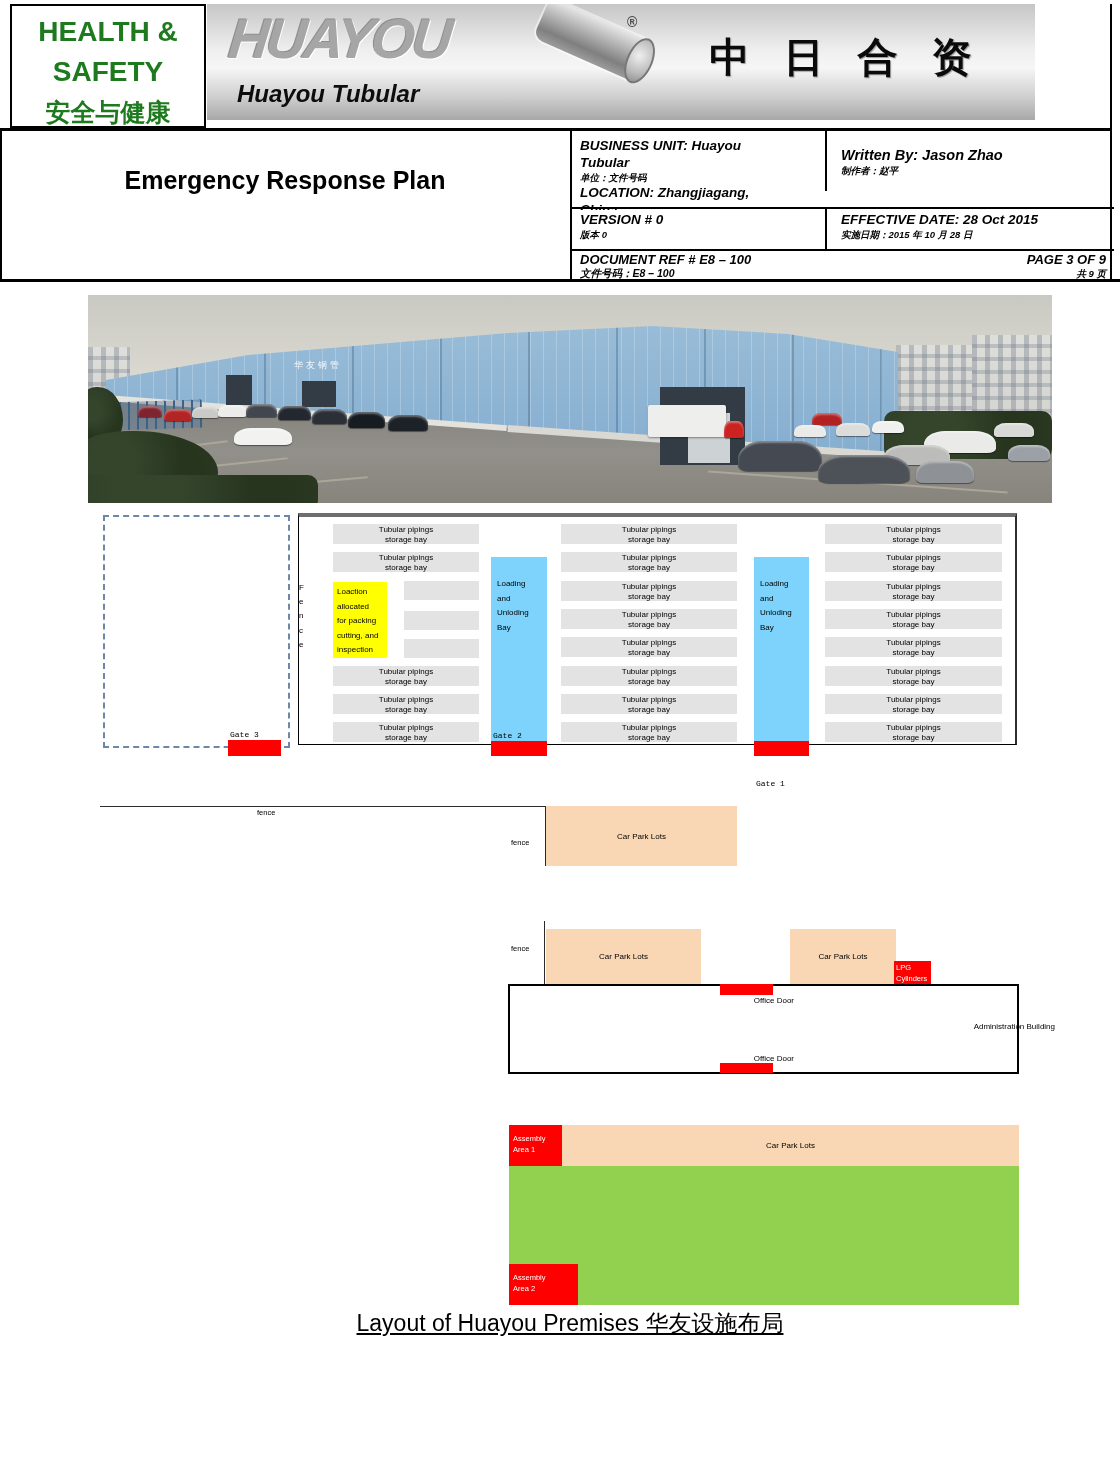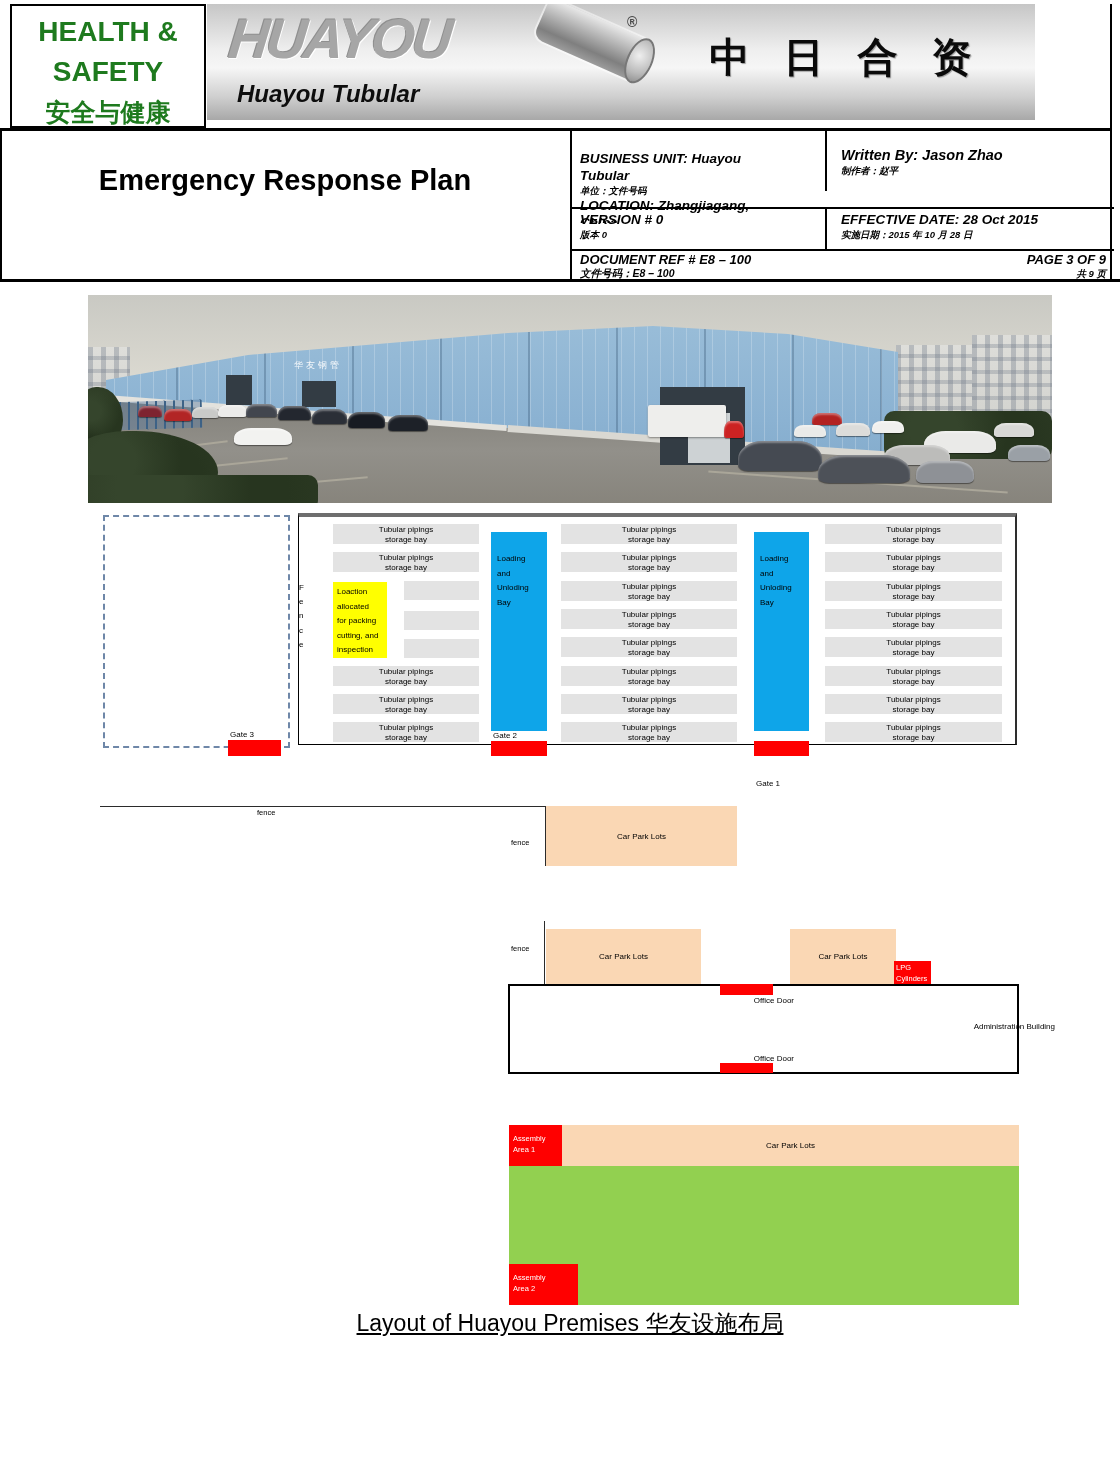--- a/index.html
+++ b/index.html
@@ -25,21 +25,21 @@
              background:linear-gradient(180deg,#e8e8e8,#7f7f7f 75%,#9c9c9c);
              border-radius:10px;box-shadow:0 0 0 2px rgba(255,255,255,.5);}
   .logo-pipe .end{position:absolute;right:-8px;top:-2px;width:26px;height:48px;border-radius:50%;
              background:radial-gradient(circle at 40% 40%,#efefef,#b9b9b9 60%,#8a8a8a);
              border:2px solid #777;}
   .banner-cjk{left:478px;top:26px;width:345px;text-align:center;font-size:40px;font-weight:bold;
               letter-spacing:34px;color:#0a0a0a;white-space:nowrap;text-shadow:1px 1px 1px #999;}
   .hline{background:#000;}
   
   .title-block{left:8px;top:160px;width:554px;text-align:center;}
-  .title-en{font-size:29px;font-weight:bold;line-height:40px;}
+  .title-en{font-size:25px;font-weight:bold;line-height:40px;}
   .title-zh{font-size:26px;font-weight:bold;line-height:36px;}
   .meta{left:570px;top:131px;width:542px;height:148px;border-left:2px solid #000;font-style:italic;}
   .meta .cell{position:absolute;overflow:hidden;}
   .en{font-size:13.5px;font-weight:bold;line-height:17px;}
   .zh{font-size:9.5px;font-weight:bold;line-height:13px;}
   .r2,.r3{border-top:2px solid #000;}
   .colr{border-left:2px solid #000;}
 
   
   .photo{left:88px;top:295px;width:964px;height:208px;overflow:hidden;
@@ -79,23 +79,23 @@
   .dash-text{left:103px;top:595px;width:187px;text-align:center;font-size:8px;line-height:13.5px;}
   .main-box{left:298px;top:513px;width:719px;height:232px;background:#fff;
             border:1px solid #000;border-top:4px solid #6e6e6e;border-right:2px solid #2e2e2e;}
   .bay{position:absolute;height:20px;background:#E3E3E3;font-size:8px;line-height:9.5px;
        text-align:center;padding-top:1px;}
   .bay span{display:block;}
   .smallbay{position:absolute;width:75px;height:19px;background:#E3E3E3;}
   .yellowbox{left:333px;top:582px;width:54px;height:76px;background:#FFFF00;
              font-size:8px;line-height:14.5px;padding:3px 0 0 4px;}
   .fence-vert{left:299px;top:581px;width:10px;font-size:8px;line-height:14.2px;}
-  .bluebay{position:absolute;top:532px;height:199px;background:#0ea5e9;
+  .bluebay{position:absolute;top:557px;height:199px;background:#7dd3fc;
            font-size:8px;line-height:14.5px;padding:20px 0 0 6px;}
-  .gate-label{position:absolute;font-size:8px;}
+  .gate-label{position:absolute;font-size:8px;font-family:Liberation Mono, monospace;}
   .red{background:#FF0000;}
   .fence-line{background:#2b2b2b;}
   .fence-lab{position:absolute;font-size:7.5px;}
   .peach{background:#FAD7B4;font-size:8px;display:flex;align-items:center;justify-content:center;}
   .lpg{left:894px;top:961px;width:37px;height:25px;color:#fff;font-size:7.5px;line-height:11px;
        padding:1px 0 0 2px;overflow:hidden;white-space:nowrap;}
   .admin{left:508px;top:984px;width:511px;height:90px;border:2px solid #000;background:#fff;}
   .small-lab{position:absolute;font-size:8px;text-align:right;}
   .assembly{color:#fff;font-size:7.5px;line-height:11px;padding:8px 0 0 4px;}
   .greenfield{left:509px;top:1166px;width:510px;height:139px;background:#92D050;}
@@ -124,21 +124,21 @@
 
   <div class="abs hline" style="left:0;top:128px;width:1112px;height:3px;"></div>
   <div class="abs hline" style="left:0;top:131px;width:2px;height:148px;"></div>
   <div class="abs hline" style="left:1110px;top:4px;width:2px;height:275px;"></div>
 
   <div class="abs title-block">
     <div class="title-en">Emergency Response Plan</div>
   </div>
 
   <div class="abs meta">
-    <div class="cell" style="left:0;top:16px;width:209px;height:76px;padding:3px 0 0 8px;">
+    <div class="cell" style="left:0;top:3px;width:209px;height:76px;padding:3px 0 0 8px;">
       <div class="en">BUSINESS UNIT: Huayou Tubular</div>
       <div class="zh">单位：文件号码</div>
       <div class="en">LOCATION: Zhangjiagang, China</div>
       <div class="zh">地点：张家港，中国</div>
     </div>
     <div class="cell colr" style="left:253px;top:0;width:289px;height:60px;padding:16px 0 0 14px;">
       <div class="en" style="font-size:14.5px;">Written By: Jason Zhao</div>
       <div class="zh">制作者：赵平</div>
     </div>
     <div class="cell r2" style="left:0;top:76px;width:253px;height:42px;padding:2px 0 0 8px;">

